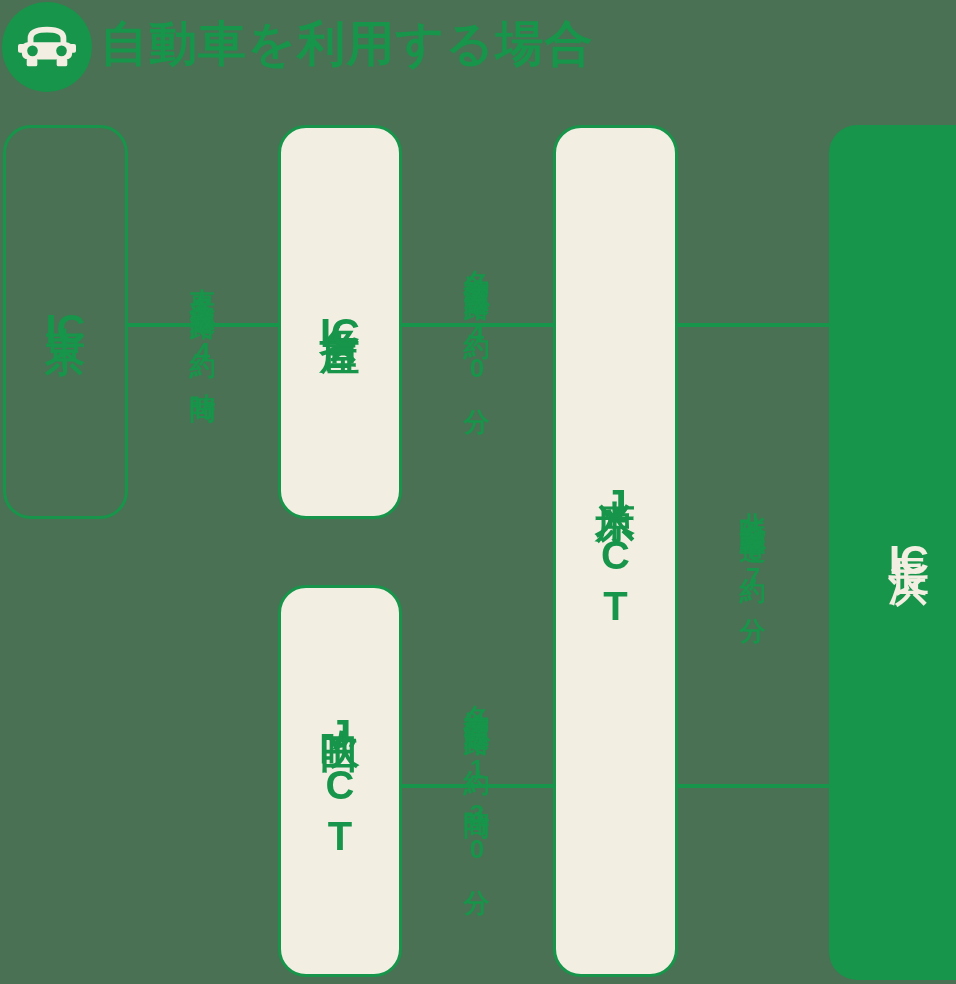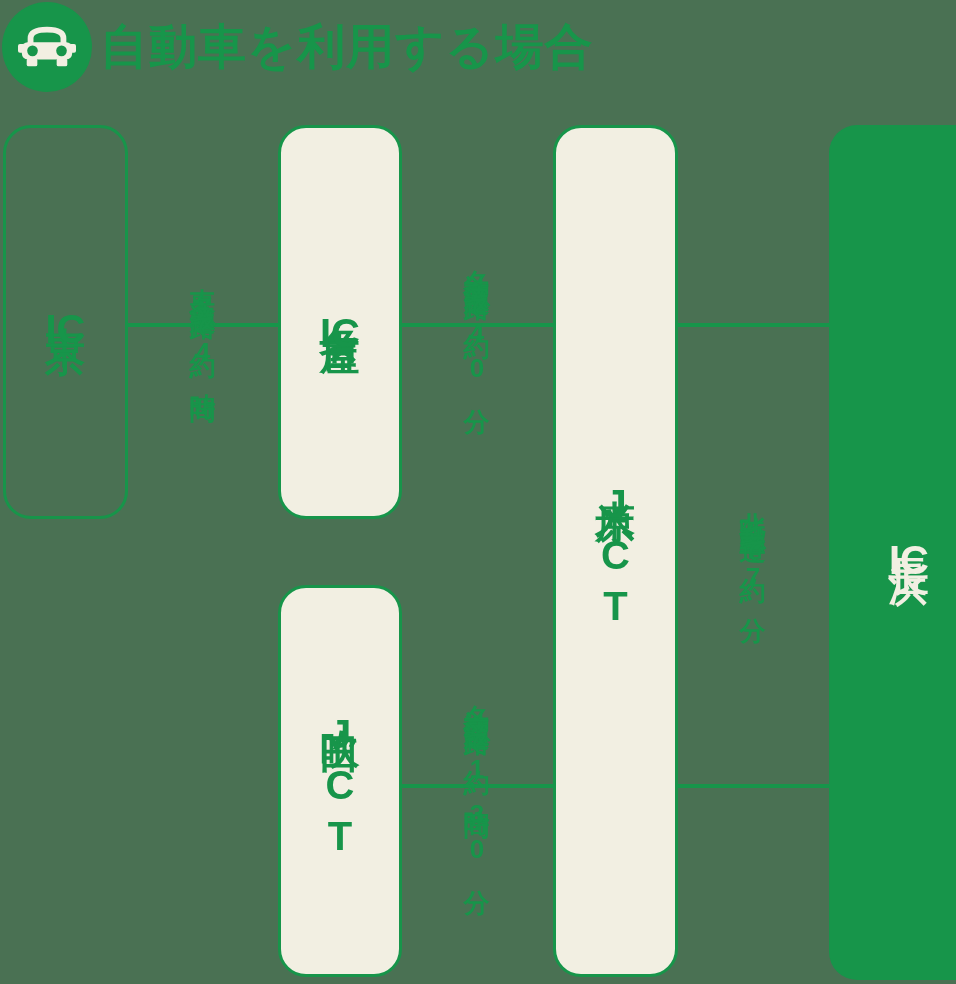--- a/index.html
+++ b/index.html
@@ -19,21 +19,21 @@
   
   .header-icon{
     position:absolute;left:2px;top:2px;width:90px;height:90px;
     border-radius:50%;background:var(--g);
     display:flex;align-items:center;justify-content:center;
     z-index:4;
   }
   .page-title{
     position:absolute;left:100px;top:21px;
     font-size:48px;letter-spacing:1px;line-height:1.1;
-    color:var(--g);white-space:nowrap;z-index:4;
+    color:var(--g);white-space:nowrap;z-index:4;font-family:Liberation Mono, monospace;
   }
   
   .connector{position:absolute;height:4px;background:var(--g);z-index:1;}
   .line-upper{left:128px;top:323px;width:701px;}
   .line-lower{left:402px;top:784px;width:427px;}
   
   .pill{
     position:absolute;border-radius:28px;
     display:flex;align-items:center;justify-content:center;
     z-index:2;

